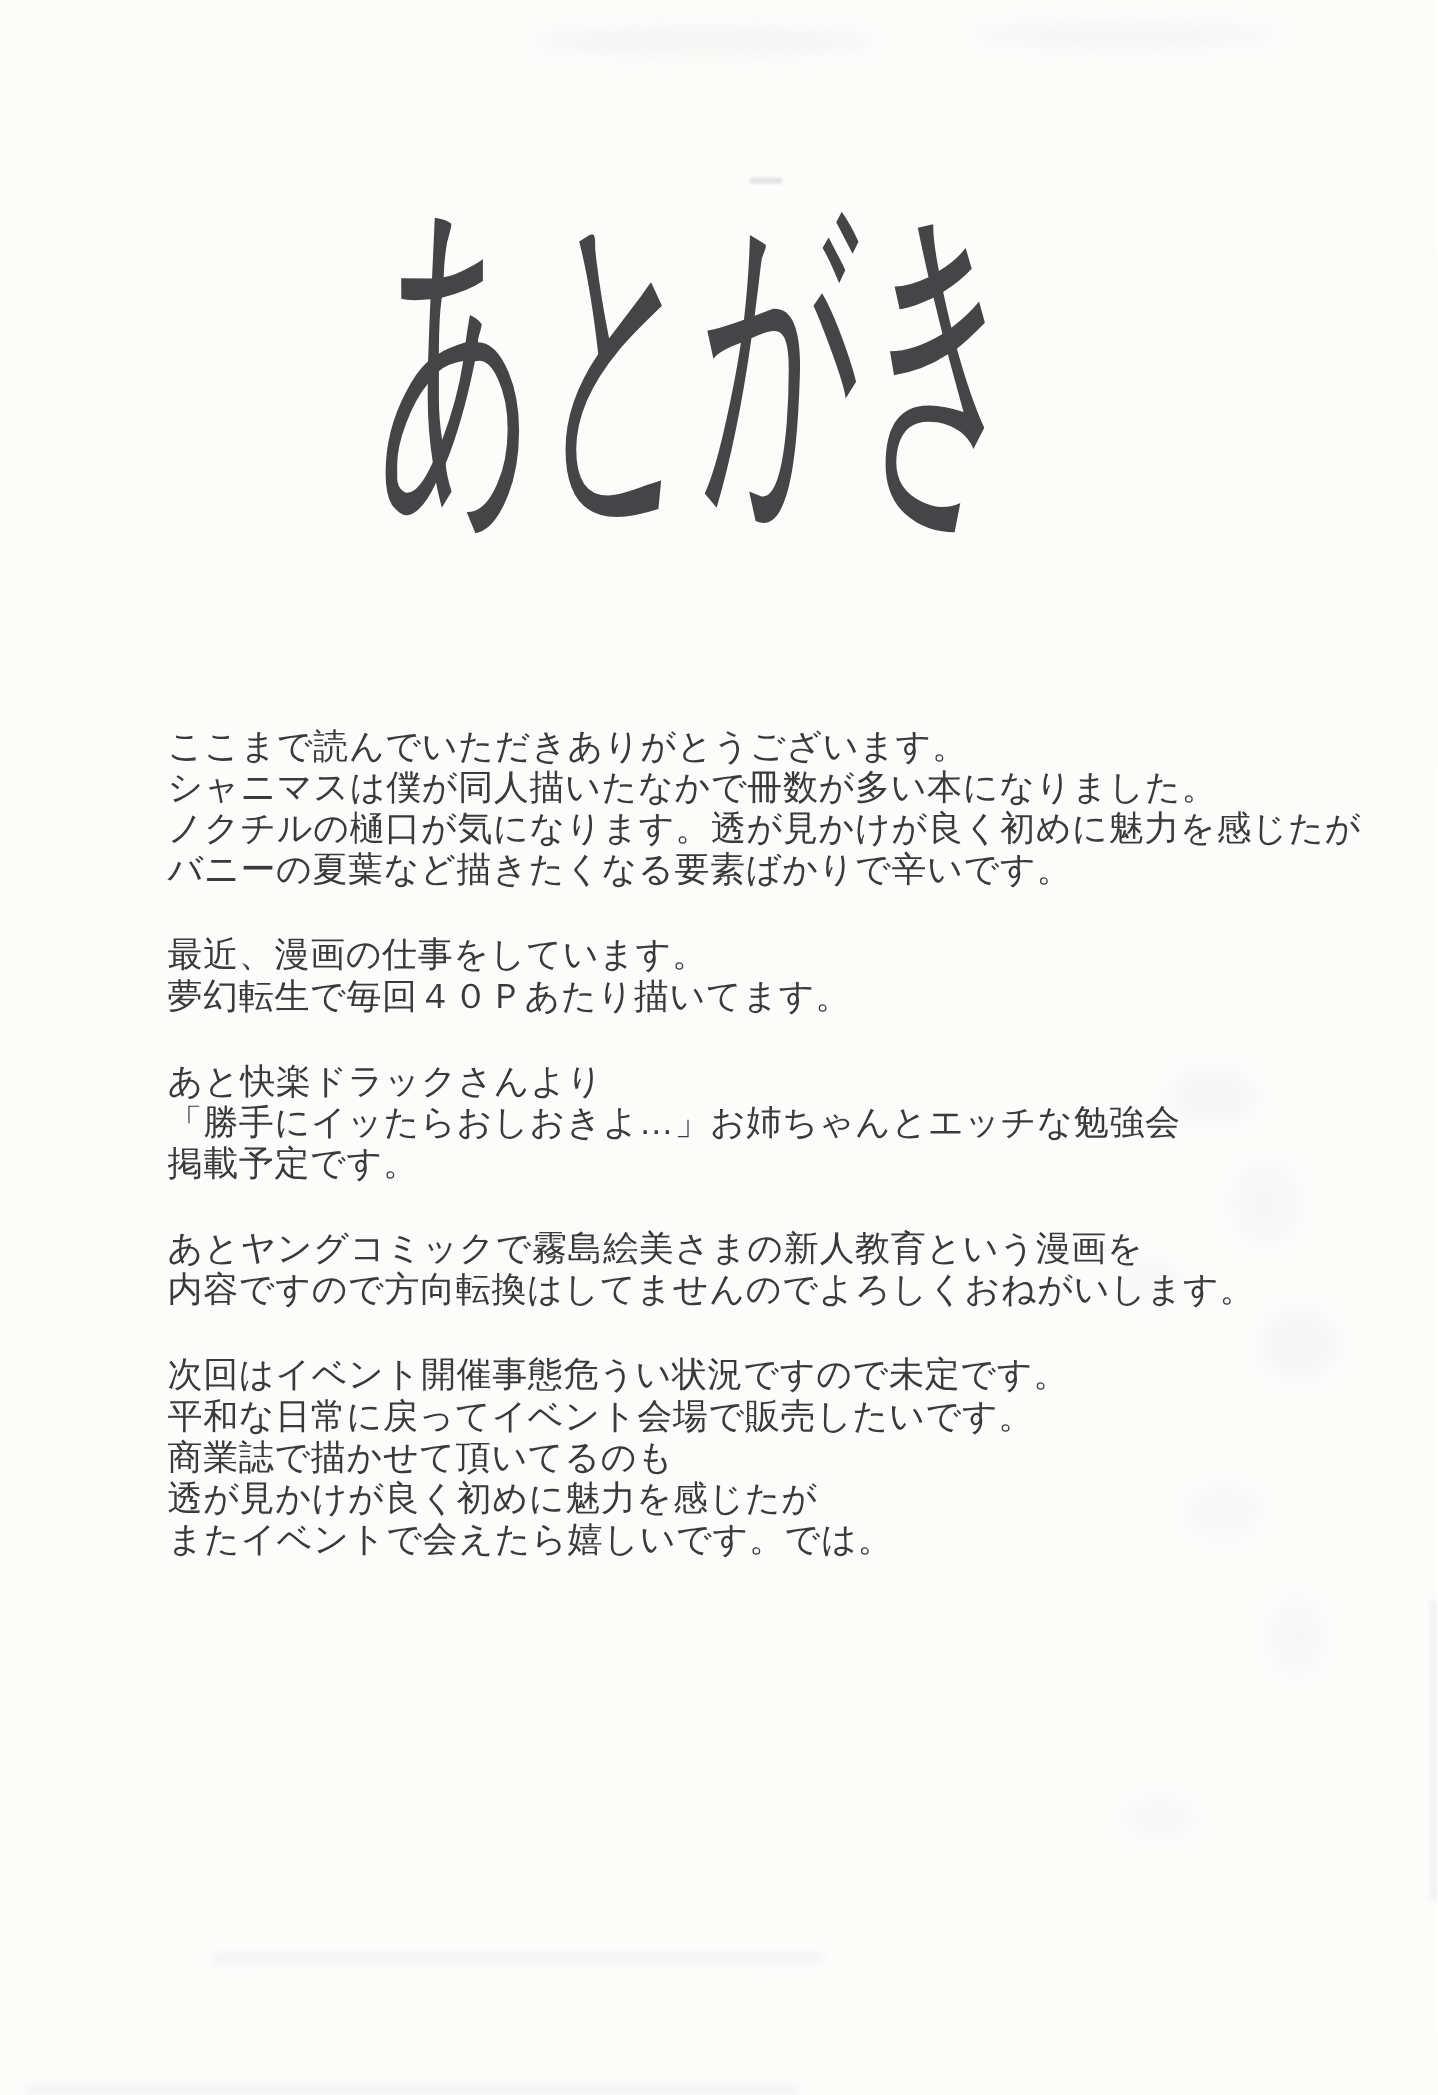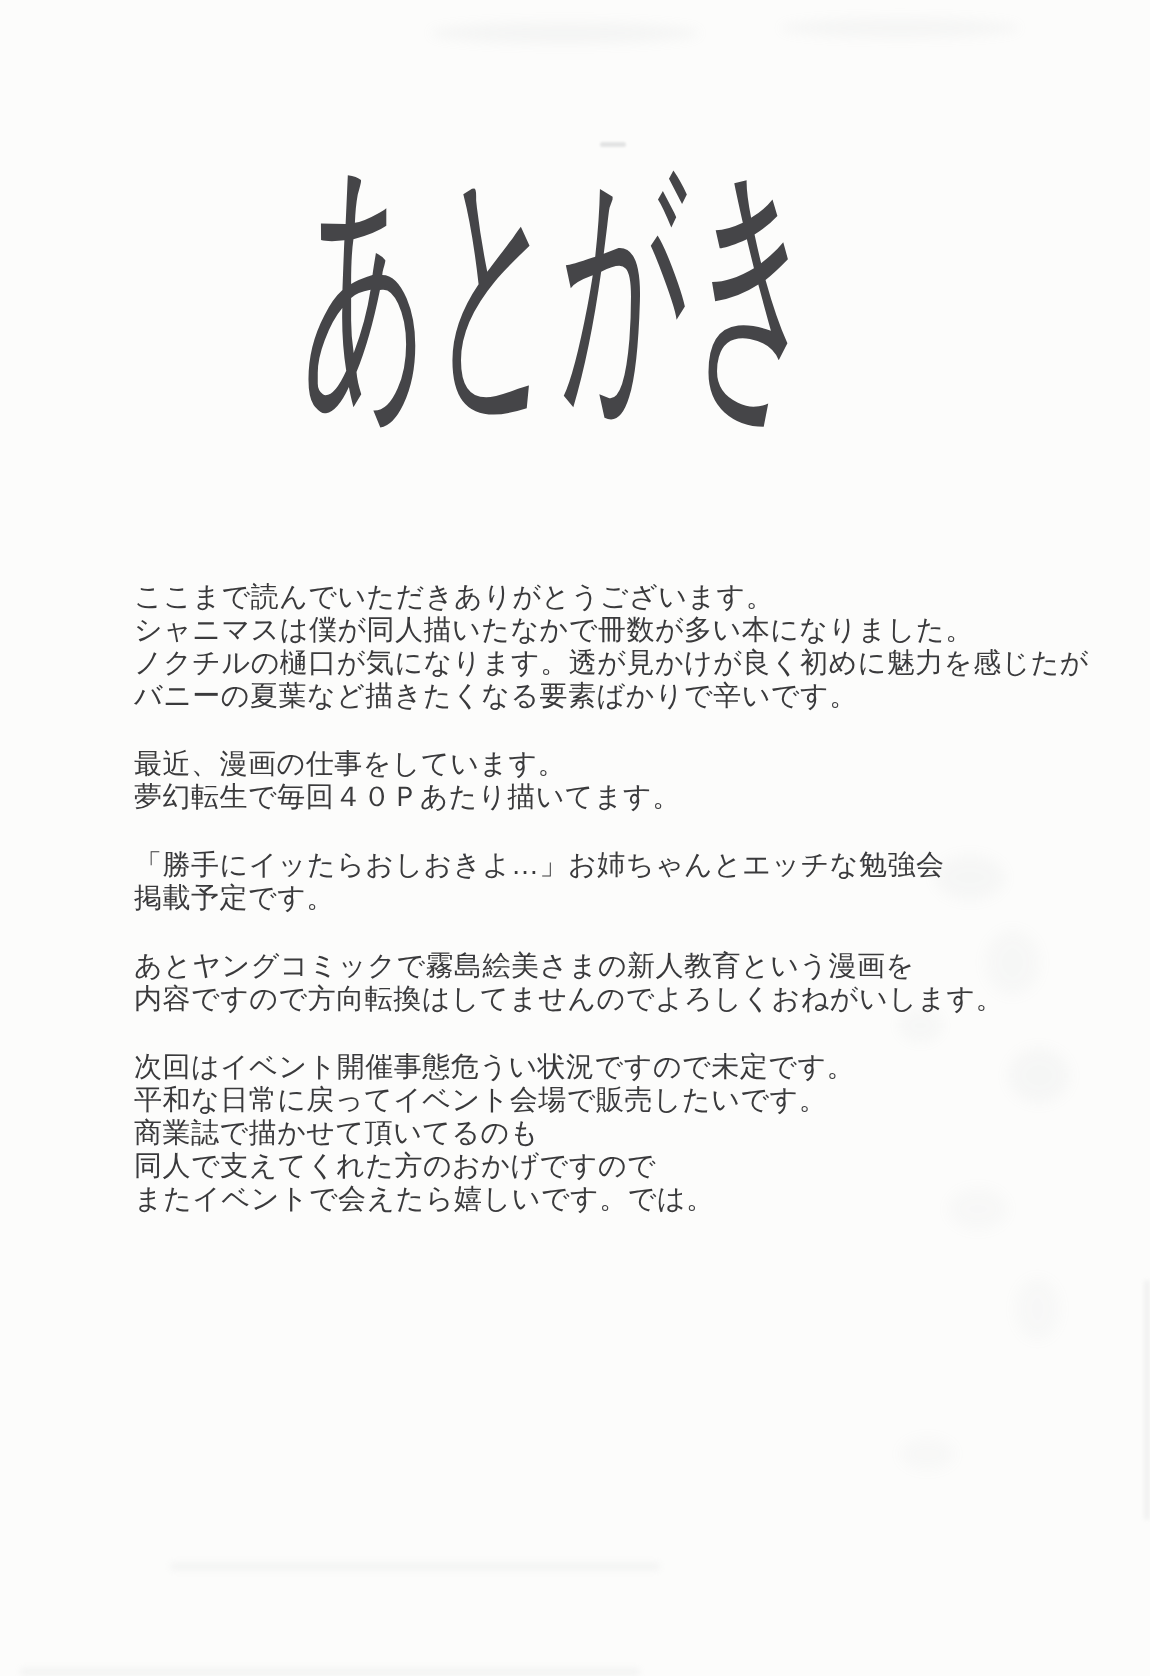--- a/index.html
+++ b/index.html
@@ -92,29 +92,30 @@
         <div class="line">ここまで読んでいただきありがとうございます。</div>
         <div class="line">シャニマスは僕が同人描いたなかで冊数が多い本になりました。</div>
         <div class="line">ノクチルの樋口が気になります。透が見かけが良く初めに魅力を感じたが</div>
         <div class="line">バニーの夏葉など描きたくなる要素ばかりで辛いです。</div>
       </div>
       <div class="paragraph">
         <div class="line">最近、漫画の仕事をしています。</div>
         <div class="line">夢幻転生で毎回４０Ｐあたり描いてます。</div>
       </div>
       <div class="paragraph">
+        <div class="line">あと快楽ドラックさんより</div>
         <div class="line">「勝手にイッたらおしおきよ…」お姉ちゃんとエッチな勉強会</div>
         <div class="line">掲載予定です。</div>
       </div>
       <div class="paragraph">
         <div class="line">あとヤングコミックで霧島絵美さまの新人教育という漫画を</div>
         <div class="line">内容ですので方向転換はしてませんのでよろしくおねがいします。</div>
       </div>
       <div class="paragraph">
         <div class="line">次回はイベント開催事態危うい状況ですので未定です。</div>
         <div class="line">平和な日常に戻ってイベント会場で販売したいです。</div>
         <div class="line">商業誌で描かせて頂いてるのも</div>
-        <div class="line">同人で支えてくれた方のおかげですので</div>
+        <div class="line">透が見かけが良く初めに魅力を感じたが</div>
         <div class="line">またイベントで会えたら嬉しいです。では。</div>
       </div>
     </div>
 
 </div>
 
 </body></html>

